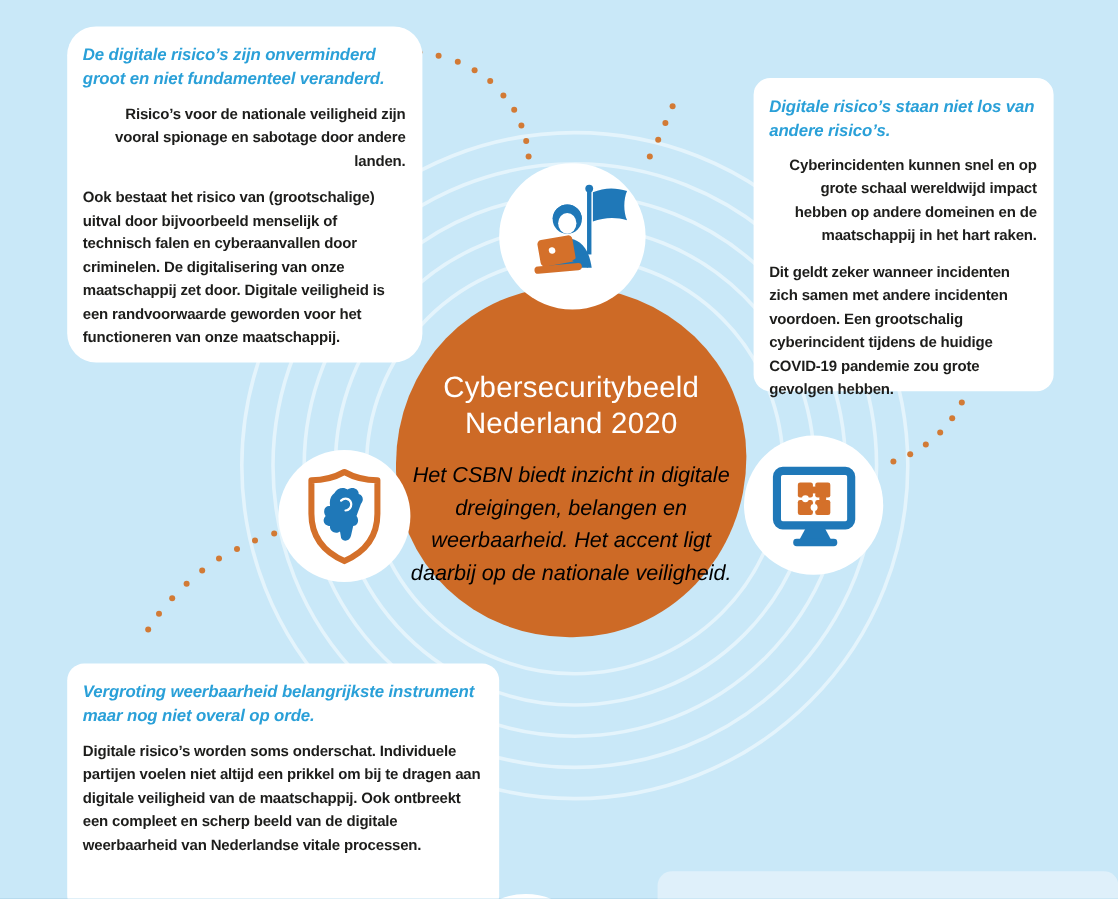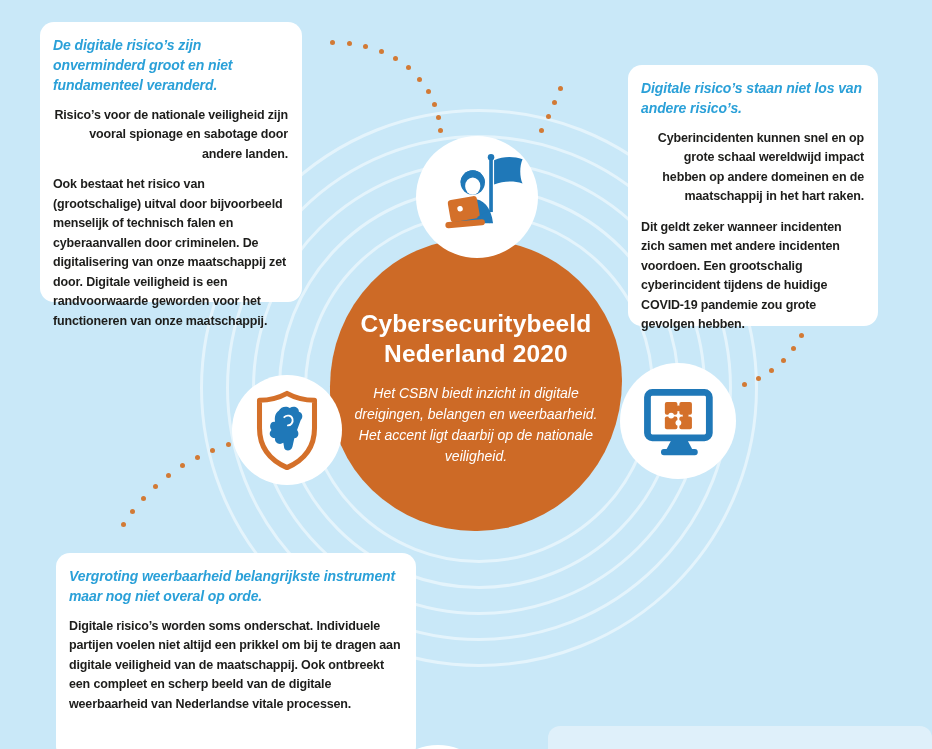--- a/index.html
+++ b/index.html
@@ -19,46 +19,46 @@
   
   #trails{position:absolute;left:0;top:0;width:100%;height:100%;z-index:2;}
   .dot{position:absolute;width:5px;height:5px;border-radius:50%;background:#d27a35;}
   
   .center-circle{
     position:absolute;left:330px;top:239px;width:292px;height:292px;z-index:3;
     background:#cd6a26;border-radius:49% 51% 50% 50% / 51% 49% 52% 48%;
     text-align:center;box-sizing:border-box;padding-top:70px;
   }
   .center-title{
-    color:#fff;font-size:24.5px;font-weight:bold;line-height:1.24;letter-spacing:.2px;
+    color:#fff;font-size:24.5px;font-weight:normal;line-height:1.24;letter-spacing:.2px;
   }
   .center-sub{
-    width:268px;margin:13px auto 0;color:#ffffff;font-style:italic;
-    font-size:14px;line-height:1.5;
+    width:268px;margin:13px auto 0;color:#000000;font-style:italic;
+    font-size:18px;line-height:1.5;
   }
   
   .icon-circle{
     position:absolute;background:#fff;border-radius:50%;z-index:4;
     display:flex;align-items:center;justify-content:center;
   }
   .ic-top{left:416px;top:136px;width:122px;height:122px;}
   .ic-left{left:232px;top:375px;width:110px;height:110px;}
   .ic-right{left:620px;top:363px;width:116px;height:116px;}
   .icon-circle svg{width:80%;height:80%;}
   
   .bottom-ring{
     position:absolute;left:383px;top:745px;width:110px;height:110px;z-index:2;
     border:5px solid #fff;border-radius:50%;box-sizing:border-box;background:transparent;
   }
   
   .card{
     position:absolute;background:#fff;border-radius:14px;z-index:5;
     box-sizing:border-box;padding:14px 14px 10px 13px;
   }
-  .card-tl{left:40px;top:22px;width:262px;height:280px;}
+  .card-tl{left:56px;top:22px;width:296px;height:280px;border-radius:24px;}
   .card-tr{left:628px;top:22px;width:250px;height:261px;margin-top:43px;}
   .card-bl{left:56px;top:553px;width:360px;height:207px;}
   .card h2{
     margin:0 0 10px 0;color:#2aa0d8;font-style:italic;
     font-size:14px;font-weight:bold;line-height:1.42;letter-spacing:-.1px;
   }
   .card p{margin:0 0 11px 0;font-size:12.5px;line-height:1.56;letter-spacing:-.15px;font-weight:bold;}
   .card p.lead{font-weight:bold;text-align:right;}
   .card p:last-child{margin-bottom:0;}
   

